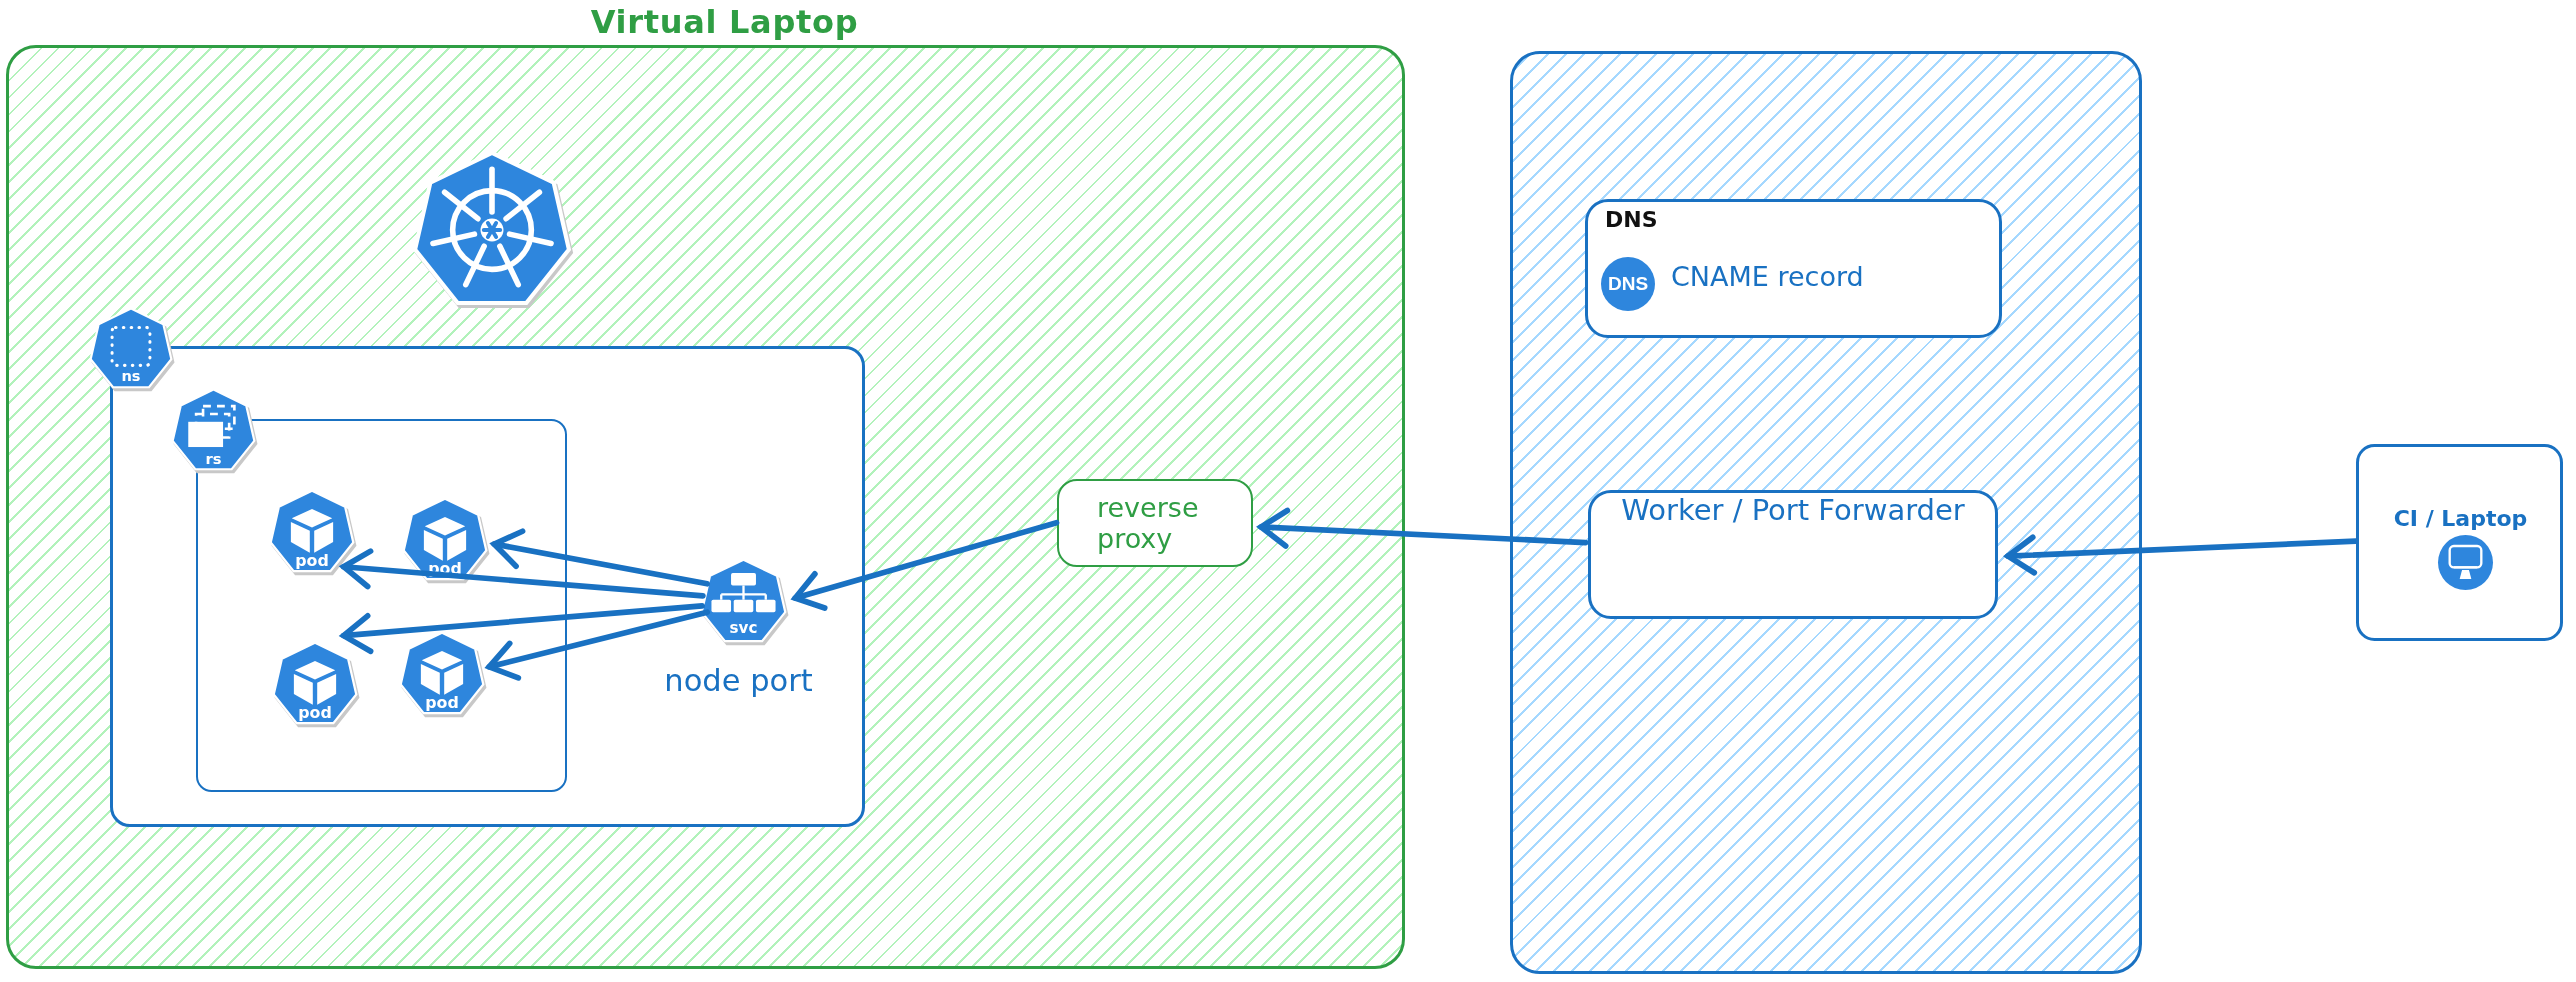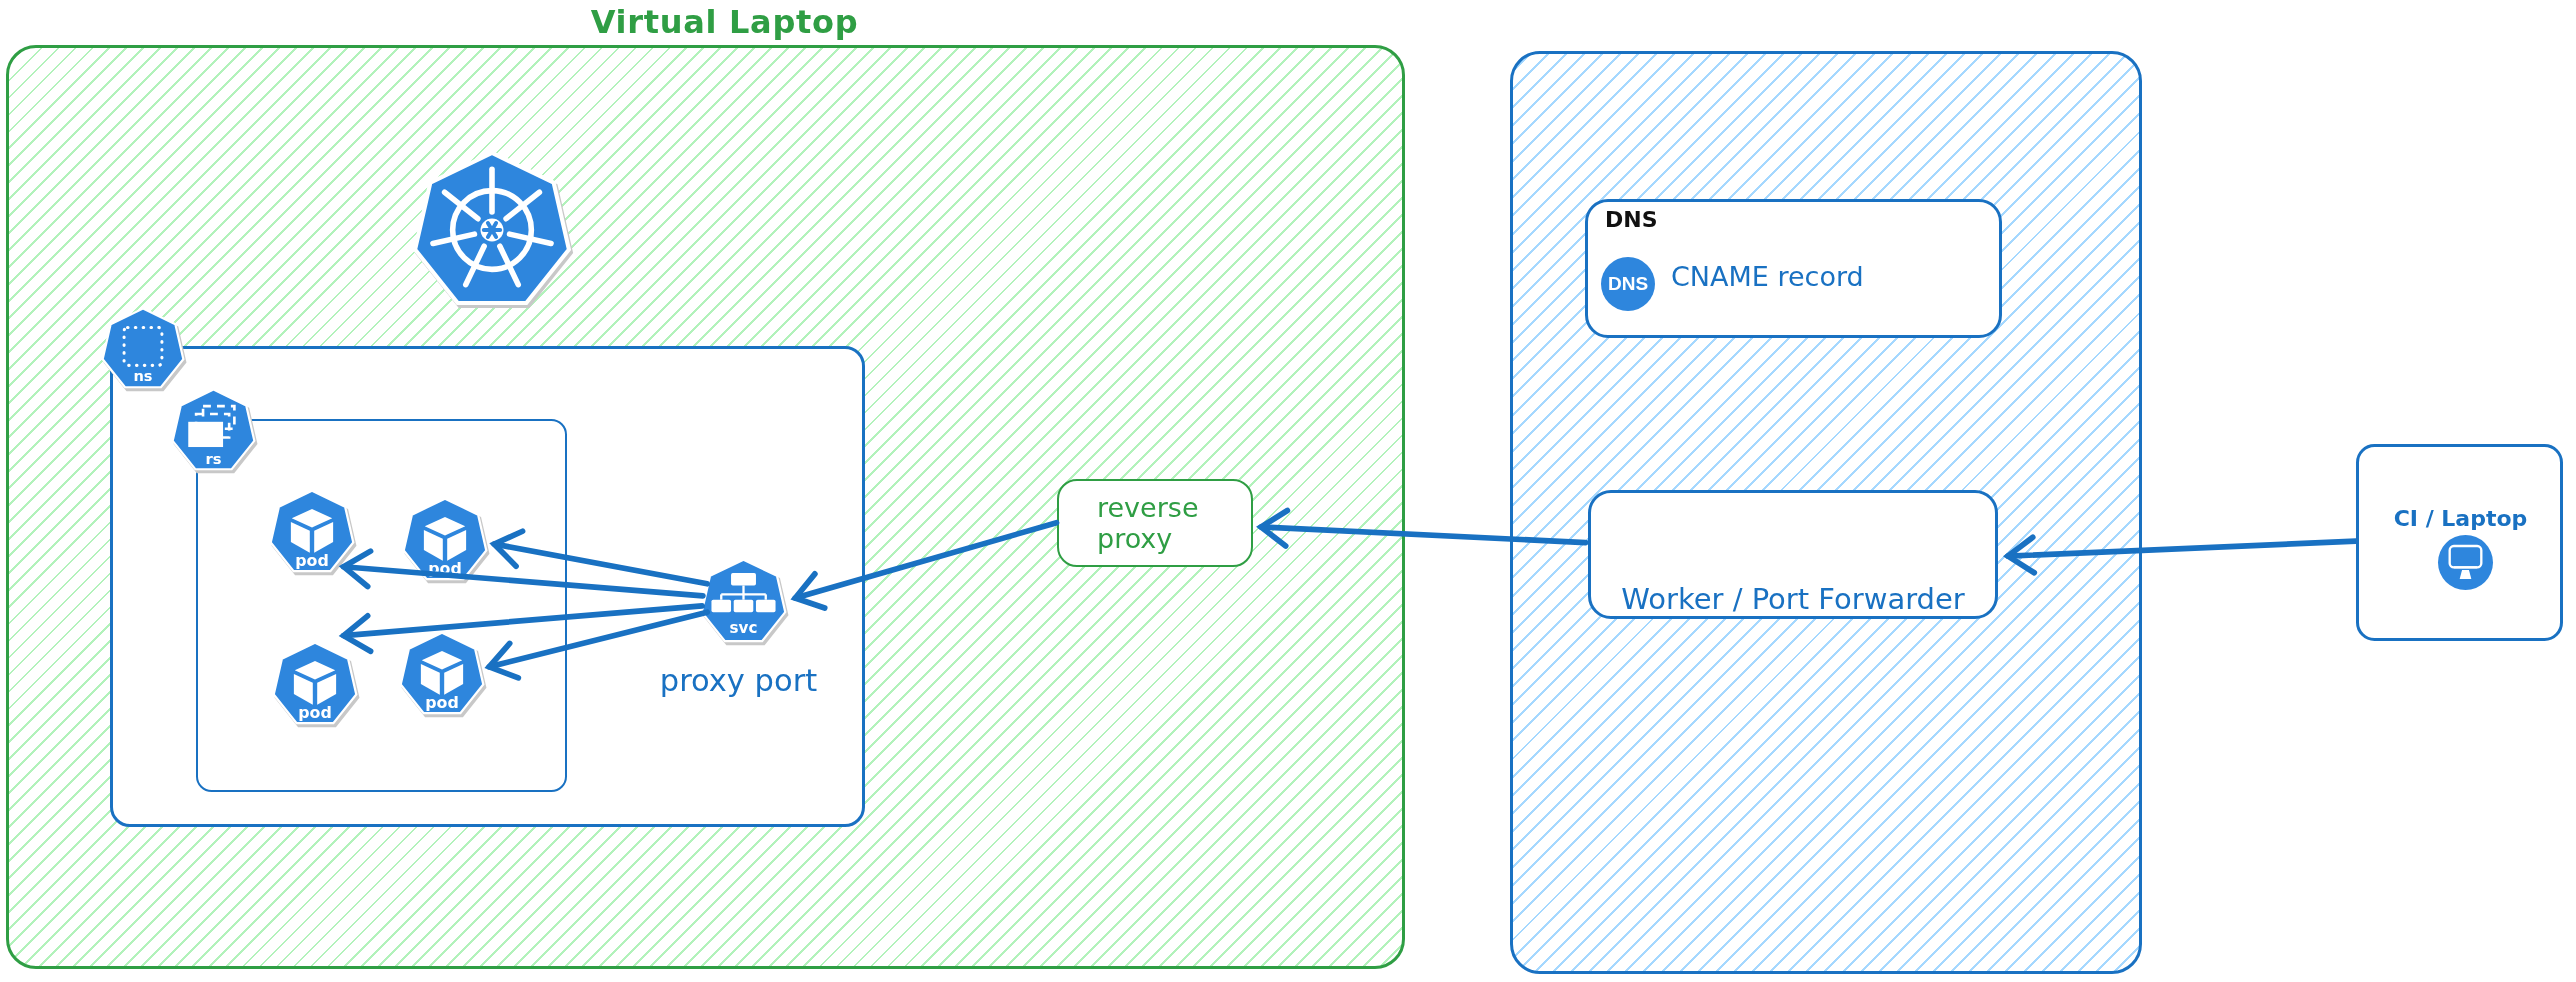--- a/index.html
+++ b/index.html
@@ -19,21 +19,21 @@
 
   
   .white-box{position:absolute;box-sizing:border-box;background:#fff;}
   .ns-box{left:110px;top:346px;width:755px;height:481px;border:3.6px solid #1971c2;border-radius:20px;}
   .rs-box{left:196px;top:419px;width:371px;height:373px;border:2.8px solid #1971c2;border-radius:15.6px;}
   .rp-box{left:1057px;top:479px;width:196px;height:88px;border:2.8px solid #2f9e44;border-radius:20px;
           display:flex;align-items:center;justify-content:center;padding-left:38px;}
   .rp-box .lbl{color:#2f9e44;font-size:27px;}
   .dns-card{left:1585px;top:199px;width:417px;height:139px;border:3.6px solid #1971c2;border-radius:23px;}
   .worker-box{left:1588px;top:490px;width:410px;height:129px;border:3.6px solid #1971c2;border-radius:23px;
-          display:flex;align-items:flex-end;justify-content:center;}
+          display:flex;align-items:flex-start;justify-content:center;}
   .worker-box .lbl{color:#1971c2;font-size:29px;}
   .ci-box{left:2356px;top:444px;width:207px;height:197px;border:3.6px solid #1971c2;border-radius:18.5px;}
 
   .dns-tag{position:absolute;left:1605px;top:207px;font-size:22px;color:#111;font-weight:600;}
   .dns-circle{position:absolute;left:1601px;top:257px;width:54px;height:54px;border-radius:50%;
           background:#2e86dd;display:flex;align-items:center;justify-content:center;
           color:#fff;font-family:"Liberation Sans",sans-serif;font-weight:bold;font-size:19px;}
   .cname-label{position:absolute;left:1671px;top:261px;width:284px;
           color:#1971c2;font-size:27px;}
   .ci-label{position:absolute;left:2361px;top:506px;width:199px;text-align:center;
@@ -43,21 +43,21 @@
 
   .nodeport-label{position:absolute;left:632px;top:663px;width:213px;text-align:center;
           color:#1971c2;font-size:30.5px;}
 
   
   .k8icon{position:absolute;}
   .k8icon svg{display:block;filter:drop-shadow(2.1px 3.6px 0 #c8c8c8);}
   .icon-text{font-family:"DejaVu Sans",sans-serif;font-weight:600;}
 
   .k8s-logo{left:410px;top:148px;width:164px;height:164px;}
-  .ns-icon{left:100px;top:306px;width:86px;height:86px;}
+  .ns-icon{left:88px;top:306px;width:86px;height:86px;}
   .rs-icon{left:170px;top:387px;width:87px;height:87px;}
   .pod1{left:268px;top:488px;width:88px;height:88px;}
   .pod2{left:401px;top:496px;width:88px;height:88px;}
   .pod3{left:271px;top:640px;width:88px;height:88px;}
   .pod4{left:398px;top:630px;width:88px;height:88px;}
   .svc-icon{left:699px;top:557px;width:89px;height:89px;}
 
   .arrows{position:absolute;left:0;top:0;z-index:30;pointer-events:none;}
   .z1{z-index:1}.z2{z-index:2}.z3{z-index:3}.z4{z-index:4}
 </style>
@@ -173,21 +173,21 @@
         <line x1="50" y1="42" x2="50" y2="48"></line>
         <line x1="75" y1="42" x2="75" y2="48"></line>
       </g>
       <rect x="14" y="48" width="22" height="14" rx="2" fill="#fff"></rect>
       <rect x="39" y="48" width="22" height="14" rx="2" fill="#fff"></rect>
       <rect x="64" y="48" width="22" height="14" rx="2" fill="#fff"></rect>
       <text class="icon-text" x="50" y="85" text-anchor="middle" font-size="17" fill="#fff">svc</text>
     </svg>
   </div>
 
-  <div class="nodeport-label z4">proxy port</div>
+  <div class="nodeport-label z4">node port</div>
 
   <div class="white-box rp-box z3">
     <span class="lbl">reverse proxy</span>
   </div>
 
   <div class="white-box dns-card z2"></div>
   <div class="dns-tag z3">DNS</div>
   <div class="dns-circle z3">
     <span>DNS</span>
   </div>

